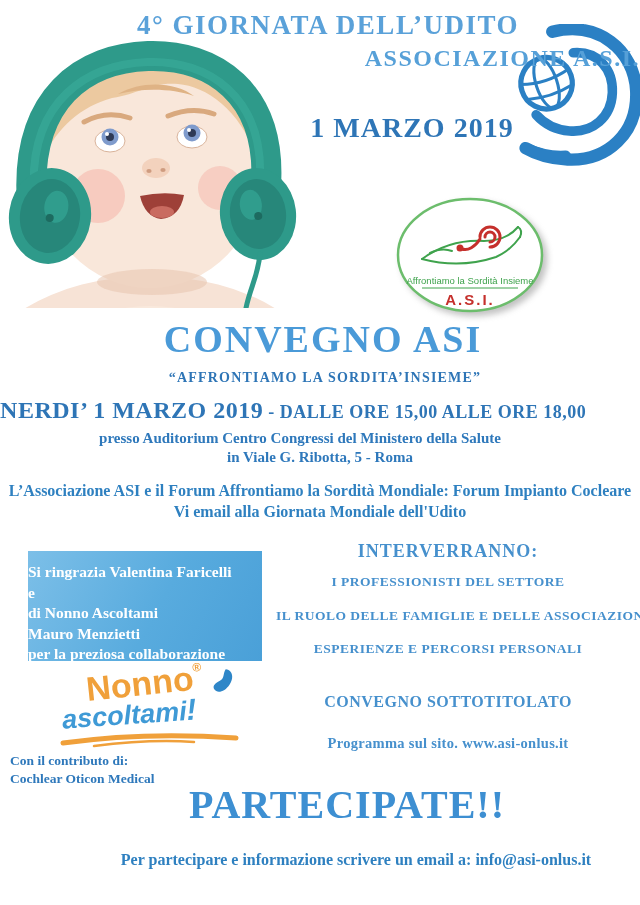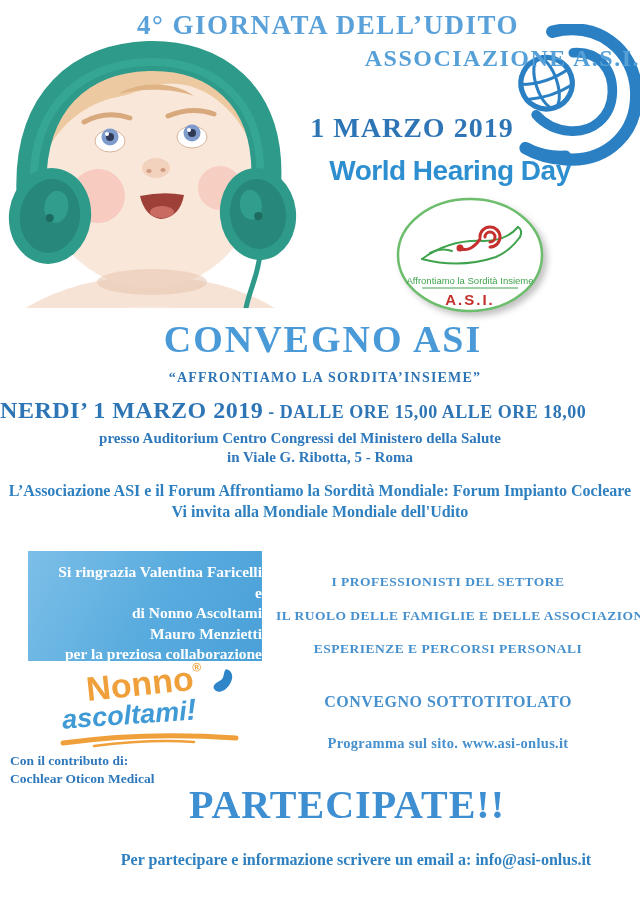--- a/index.html
+++ b/index.html
@@ -27,21 +27,21 @@
   .sched-small{font-size:18px;font-weight:700;letter-spacing:0.5px;}
 
   .venue1{top:430px;left:-20px;width:640px;font-size:15px;font-weight:700;color:#2e78bb;}
   .venue2{top:449px;left:0px;width:640px;font-size:15px;font-weight:700;color:#2e78bb;}
 
   .invite1{top:482px;left:0;width:640px;font-size:16px;font-weight:700;color:#2e80c0;}
   .invite2{top:503px;left:0;width:640px;font-size:16px;font-weight:700;color:#2e80c0;}
 
   .thanks-box{left:28px;top:551px;width:234px;height:110px;
       background:linear-gradient(118deg,#7cbfe8 0%,#58abde 55%,#4aa0d8 100%);
-      color:#ffffff;text-align:right;font-size:15.5px;font-weight:700;line-height:20.5px;padding-top:11px;box-sizing:border-box;}
+      color:#ffffff;text-align:left;font-size:15.5px;font-weight:700;line-height:20.5px;padding-top:11px;box-sizing:border-box;}
 
   .program{left:276px;top:541px;width:344px;height:230px;}
   .program div{position:absolute;width:344px;text-align:center;white-space:nowrap;color:#4690cd;font-weight:700;}
   .prog-head{top:0;font-size:18px;letter-spacing:1px;}
   .prog-i0{top:33px;font-size:13.5px;letter-spacing:0.5px;}
   .prog-i1{top:67px;font-size:13.5px;letter-spacing:0.5px;}
   .prog-i2{top:100px;font-size:13.5px;letter-spacing:0.5px;}
   .prog-note{top:152px;font-size:16px;letter-spacing:0.5px;}
   .prog-web{top:194px;font-size:14.5px;letter-spacing:0.3px;}
 
@@ -139,21 +139,20 @@
           <path d="M 28,72 Q 52,78 76,72" stroke-width="3.2"></path>
         </g>
       </g>
     </svg>
   </div>
 
   <div class="abs ctr title1">4° GIORNATA DELL’UDITO</div>
   <div class="abs ctr title2">ASSOCIAZIONE A.S.I.</div>
 
   <div class="abs ctr event-date">1 MARZO 2019</div>
-  <div class="abs ctr whd-text">World Hearing Day</div>
 
   <div class="abs asi-logo">
     <svg width="148" height="118" viewBox="0 0 148 118">
       <ellipse cx="74" cy="58" rx="72" ry="56" fill="#ffffff" stroke="#6cbd6c" stroke-width="2.5"></ellipse>
 
       <g fill="none" stroke="#3fa34d" stroke-width="2" stroke-linecap="round">
         <path d="M 26,62 Q 54,42 88,44 Q 110,44 122,30"></path>
         <path d="M 26,62 Q 64,72 100,60 Q 114,54 124,40"></path>
         <path d="M 122,30 Q 127,33 124,40"></path>
         <path d="M 34,56 Q 46,50 56,54"></path>
@@ -174,31 +173,32 @@
   <div class="abs ctr convegno-title">CONVEGNO ASI</div>
   <div class="abs ctr convegno-sub">“AFFRONTIAMO LA SORDITA’INSIEME”</div>
 
   <div class="abs ctr schedule">
     <span class="sched-big">VENERDI’ 1 MARZO 2019</span><span class="sched-small"> - </span><span class="sched-small">DALLE ORE 15,00 ALLE ORE 18,00</span>
   </div>
   <div class="abs ctr venue1">presso Auditorium Centro Congressi del Ministero della Salute</div>
   <div class="abs ctr venue2">in Viale G. Ribotta, 5 - Roma</div>
 
   <div class="abs ctr invite1">L’Associazione ASI e il Forum Affrontiamo la Sordità Mondiale: Forum Impianto Cocleare</div>
-  <div class="abs ctr invite2">Vi invita alla Mondiale Mondiale dell'Udito</div>
+  <div class="abs ctr invite2">Vi email alla Giornata Mondiale dell'Udito</div>
 
   <div class="abs thanks-box">
     <div>Si ringrazia Valentina Faricelli</div>
     <div>e</div>
     <div>di Nonno Ascoltami</div>
     <div>Mauro Menzietti</div>
     <div>per la preziosa collaborazione</div>
   </div>
 
   <div class="abs program">
+    <div class="prog-head">INTERVERRANNO:</div>
     <div class="prog-i0">I PROFESSIONISTI DEL SETTORE</div>
     <div class="prog-i1">IL RUOLO DELLE FAMIGLIE E DELLE ASSOCIAZIONI</div>
     <div class="prog-i2">ESPERIENZE E PERCORSI PERSONALI</div>
     <div class="prog-note">CONVEGNO SOTTOTITOLATO</div>
     <div class="prog-web">Programma sul sito. www.asi-onlus.it</div>
   </div>
 
   <div class="abs nonno">
     <span class="n1"><span>Nonno</span><sup>®</sup></span>
     <svg class="n-ear" width="22" height="28" viewBox="0 0 22 28">

